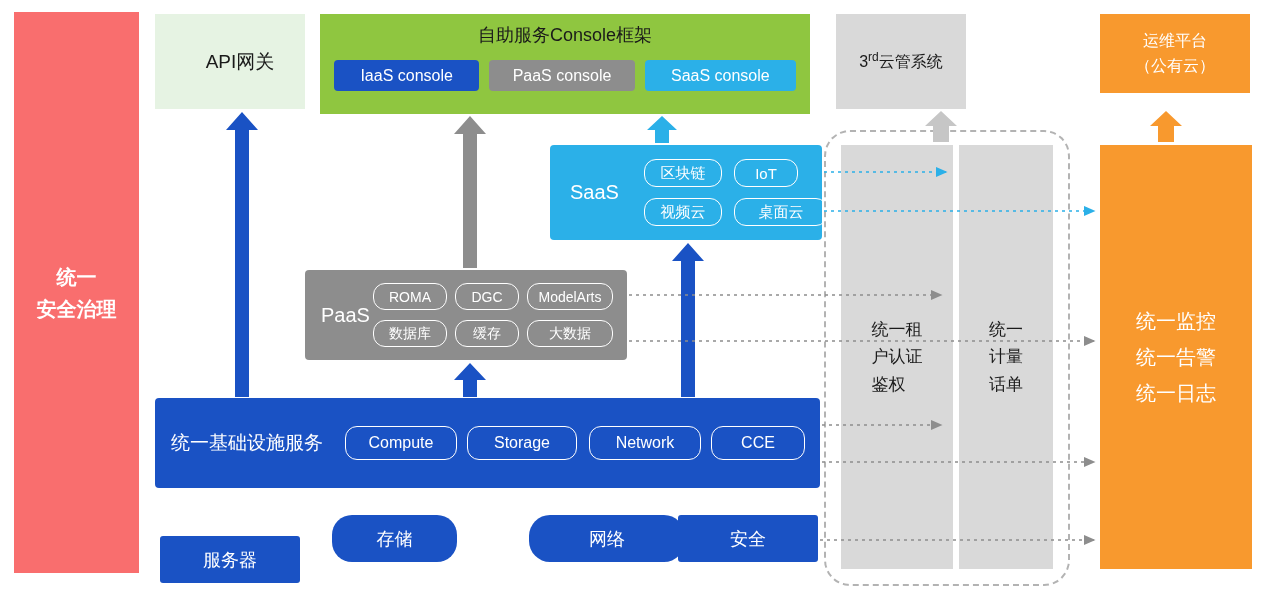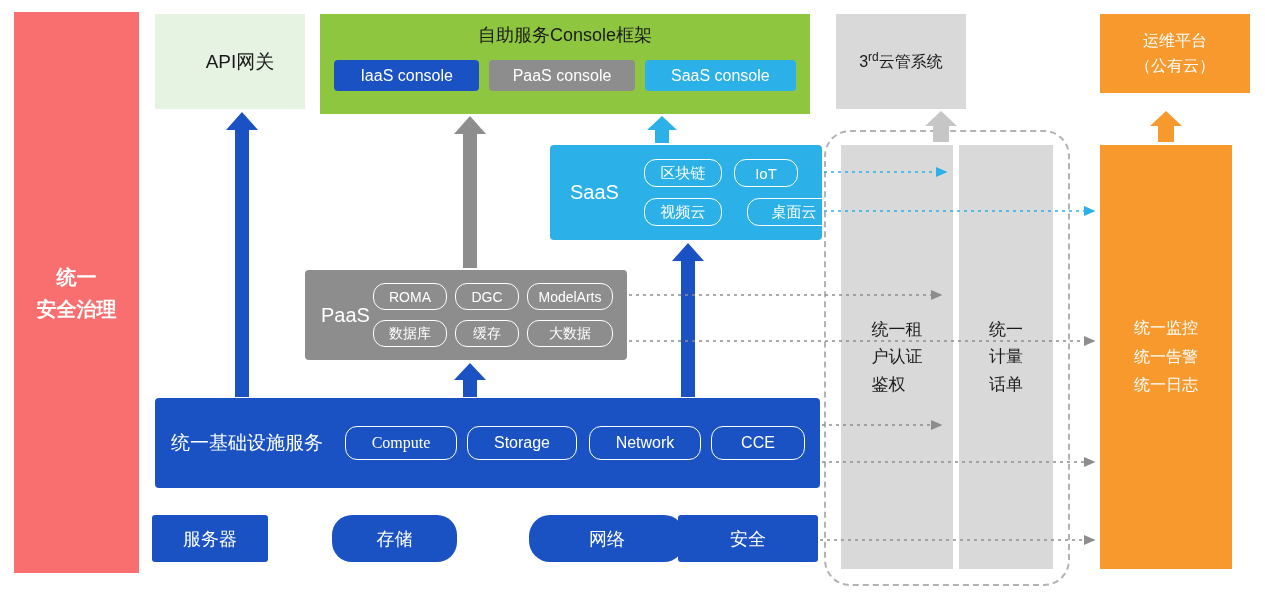--- a/index.html
+++ b/index.html
@@ -38,29 +38,29 @@
   #saas-box{left:550px;top:145px;width:272px;height:95px;background:var(--cyan);border-radius:4px;}
   #paas-box{left:305px;top:270px;width:322px;height:90px;background:var(--gray);border-radius:4px;}
   #iaas-box{left:155px;top:398px;width:665px;height:90px;background:var(--blue);border-radius:4px;}
   .layer-label{position:absolute;top:0;bottom:0;display:flex;align-items:center;color:#fff;font-size:20px;font-weight:500;}
   .badge{position:absolute;border:1.5px solid #fff;border-radius:12px;color:#fff;display:flex;align-items:center;justify-content:center;box-sizing:border-box;}
   .saas-badge{font-size:15px;height:28px;}
   .paas-badge{font-size:14px;height:27px;}
   .iaas-badge{font-size:16px;height:34px;}
 
   .hw{top:515px;height:47px;background:var(--blue);color:#fff;font-size:18px;border-radius:3px;}
-  #hw-0{left:152px;width:116px;}
+  #hw-0{left:160px;width:140px;margin-top:21px;}
   #hw-1{left:332px;width:125px;border-radius:20px;}
   #hw-2{left:529px;width:156px;border-radius:21px;}
   #hw-3{left:678px;width:140px;}
 
   #dashed-frame{position:absolute;left:824px;top:130px;width:246px;height:456px;border:2px dashed #b3b3b3;border-radius:26px;box-sizing:border-box;}
   #auth-bar{left:841px;top:145px;width:112px;height:424px;background:var(--light-gray);font-size:17px;line-height:1.6;}
   #metering-bar{left:959px;top:145px;width:94px;height:424px;background:var(--light-gray);font-size:17px;line-height:1.6;}
-  #monitor-bar{left:1100px;top:145px;width:132px;height:424px;background:var(--orange);color:#fff;font-size:16px;font-weight:500;line-height:1.8;}
+  #monitor-bar{left:1100px;top:145px;width:152px;height:424px;background:var(--orange);color:#fff;font-size:20px;font-weight:500;line-height:1.8;}
 
   #arrows{position:absolute;left:0;top:0;width:1265px;height:605px;pointer-events:none;z-index:5;}
 </style>
 </head>
 <body>
 
 <div id="canvas">
 
   <div class="box" id="security-bar">
     <span class="ml">统一
@@ -88,36 +88,36 @@
   <div class="box" id="om-platform">
     <span class="ml">运维平台
 （公有云）</span>
   </div>
 
   <div class="box" id="saas-box">
     <span class="layer-label" style="left:20px;">SaaS</span>
     <div class="badge saas-badge" style="left:94px;top:14px;width:78px;">区块链</div>
     <div class="badge saas-badge" style="left:184px;top:14px;width:64px;">IoT</div>
     <div class="badge saas-badge" style="left:94px;top:53px;width:78px;">视频云</div>
-    <div class="badge saas-badge" style="left:184px;top:53px;width:94px;margin-left:13px;">桌面云</div>
+    <div class="badge saas-badge" style="left:184px;top:53px;width:94px;">桌面云</div>
   </div>
 
   <div class="box" id="paas-box">
     <span class="layer-label" style="left:16px;">PaaS</span>
     <div class="badge paas-badge" style="left:68px;top:13px;width:74px;">ROMA</div>
     <div class="badge paas-badge" style="left:150px;top:13px;width:64px;">DGC</div>
     <div class="badge paas-badge" style="left:222px;top:13px;width:86px;">ModelArts</div>
     <div class="badge paas-badge" style="left:68px;top:50px;width:74px;">数据库</div>
     <div class="badge paas-badge" style="left:150px;top:50px;width:64px;">缓存</div>
     <div class="badge paas-badge" style="left:222px;top:50px;width:86px;">大数据</div>
   </div>
 
   <div class="box" id="iaas-box">
     <span class="layer-label" style="left:16px;font-size:19px;">统一基础设施服务</span>
-    <div class="badge iaas-badge" style="left:190px;top:28px;width:112px;font-family:Liberation Serif, serif;">Compute</div>
+    <div class="badge iaas-badge" style="left:190px;top:28px;width:112px;">Compute</div>
     <div class="badge iaas-badge" style="left:312px;top:28px;width:110px;">Storage</div>
     <div class="badge iaas-badge" style="left:434px;top:28px;width:112px;">Network</div>
     <div class="badge iaas-badge" style="left:556px;top:28px;width:94px;">CCE</div>
   </div>
 
   <div class="box hw" id="hw-0">服务器</div>
   <div class="box hw" id="hw-1">存储</div>
   <div class="box hw" id="hw-2">网络</div>
   <div class="box hw" id="hw-3">安全</div>
 

